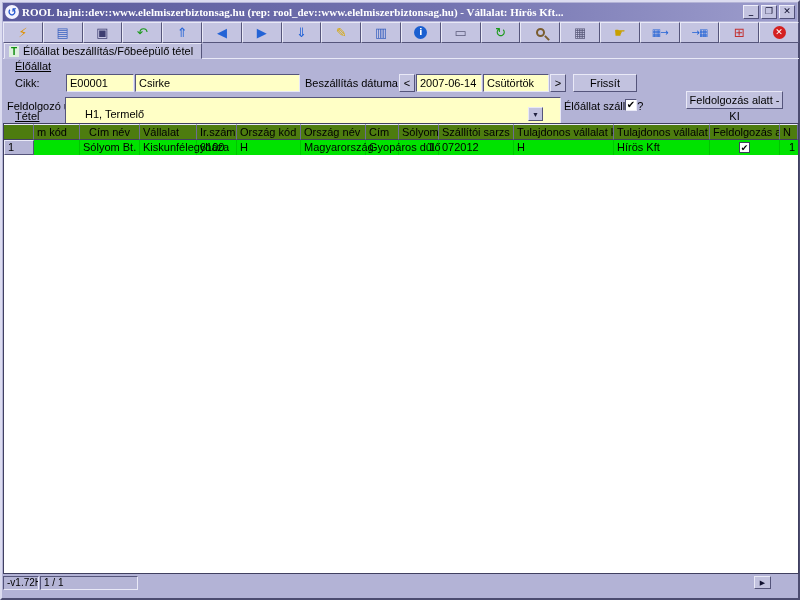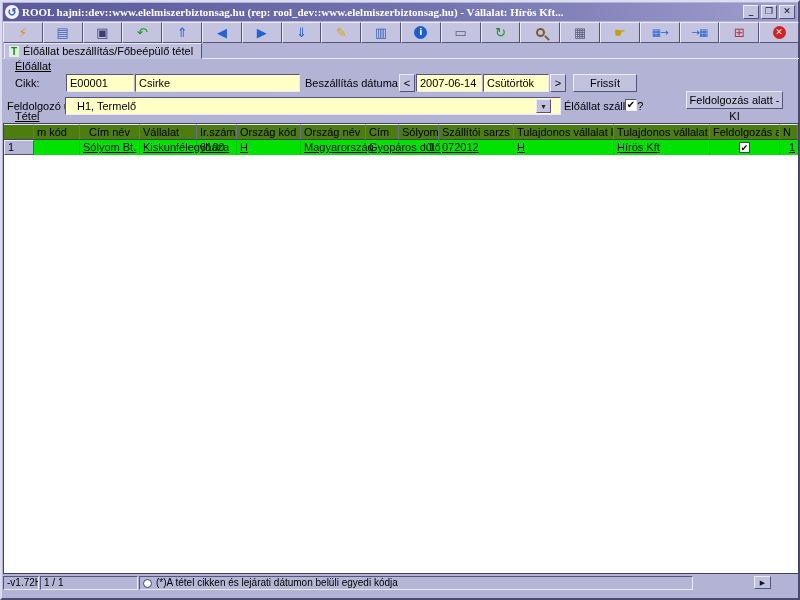--- a/index.html
+++ b/index.html
@@ -83,21 +83,21 @@
     border: 1px solid; border-color: #55557b #e9e9f7 #e9e9f7 #55557b;
     font-family: "Liberation Sans", "DejaVu Sans", sans-serif;
     font-size: 11px; padding: 1px 3px; color: #000;
   }
   input.field { outline: none; }
   .pbtn {
     position: absolute; height: 18px; background: #c2c2df;
     border: 1px solid; border-color: #e9e9f7 #55557b #55557b #e9e9f7;
     font-size: 11px; text-align: center; line-height: 16px; color: #000;
   }
-  .dropdown { display: flex; align-items: center; padding: 8px; }
+  .dropdown { display: flex; align-items: center; padding: 16px; }
   .dropdown .dval { flex: 1; padding: 1px 3px; white-space: nowrap; overflow: hidden; }
   .darrow {
     width: 15px; height: 14px; margin: 1px; background: #c2c2df;
     border: 1px solid; border-color: #e9e9f7 #55557b #55557b #e9e9f7;
     font-size: 7px; text-align: center; line-height: 13px; color: #202040; flex: none;
   }
   .checkbox {
     position: absolute; width: 12px; height: 12px; background: #fff;
     border: 1px solid; border-color: #55557b #e9e9f7 #e9e9f7 #55557b;
     font-size: 10px; line-height: 10px; text-align: center; color: #000;
@@ -111,21 +111,20 @@
   .thead { display: flex; height: 16px; }
   .th {
     background: #4d7c0f; border-right: 1px solid #6d6d95;
     border-top: 1px solid #e9e9f7; border-bottom: 1px solid #404060;
     padding: 1px 3px; white-space: nowrap; overflow: hidden; flex: none;
   }
   .trow { display: flex; height: 15px; background: #00e300; }
   .td {
     padding: 1px 3px; white-space: nowrap; overflow: visible; flex: none;
     border-right: 1px solid rgba(0,110,0,0.25);
-    text-decoration: underline;
   }
   .rownum {
     background: #b5b5d6; border: 1px solid;
     border-color: #e9e9f7 #55557b #55557b #e9e9f7;
     text-align: left; padding: 0 3px; flex: none; width: 30px;
   }
   .c0{width:46px}.c1{width:60px;text-align:right}.c2{width:57px}.c3{width:40px}
   .c4{width:64px}.c5{width:65px}.c6{width:33px}.c7{width:40px;text-align:right}
   .c8{width:75px}.c9{width:100px}.c10{width:96px}.c11{width:70px;text-align:center}
   .c12{flex:1 1 auto;text-align:right}
@@ -297,20 +296,16 @@
     </div>
   </div>
 
   <div class="statusrow">
     <div class="seg" style="left:0; width:36px;">
         <span>-v1.72H</span>
       </div>
     <div class="seg" style="left:37px; width:98px;">
         <span>1 / 1</span>
       </div>
-    <div class="seg" style="left:136px; width:554px;">
-      <span class="radio"></span>
-      <span>(*)A tétel cikken és lejárati dátumon belüli egyedi kódja</span>
-    </div>
     <div class="scrollbtn">▶</div>
   </div>
 
 </div>
 
 </body></html>

